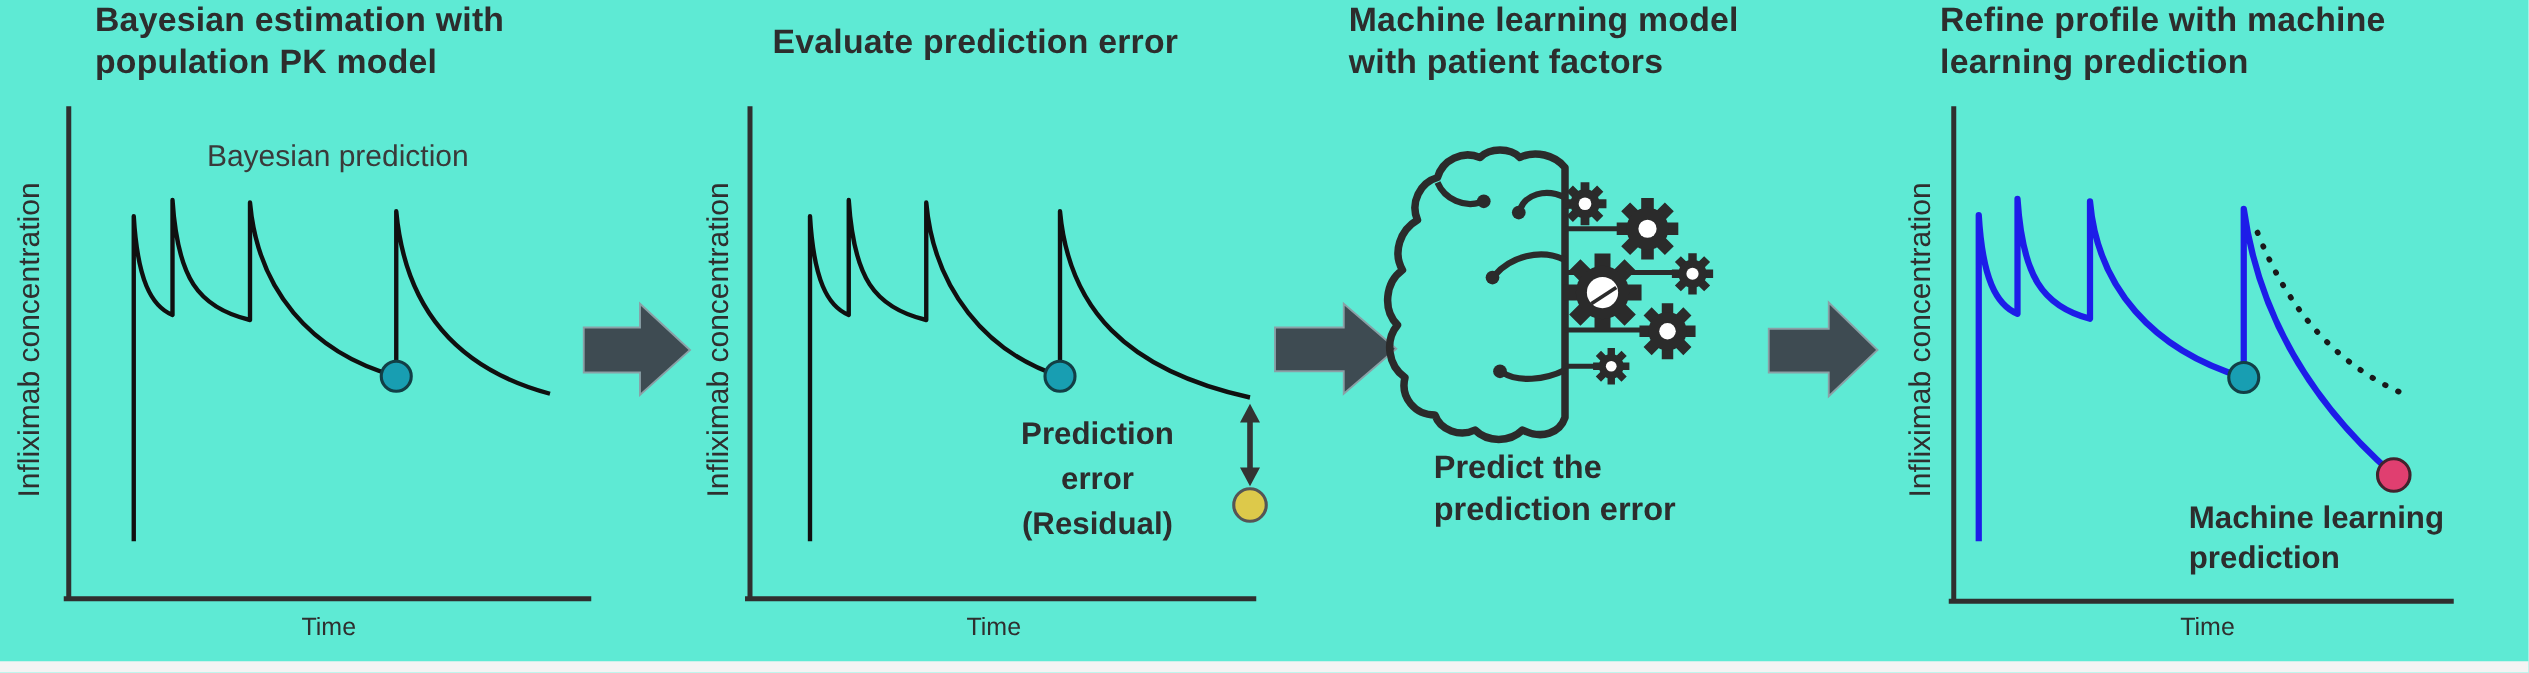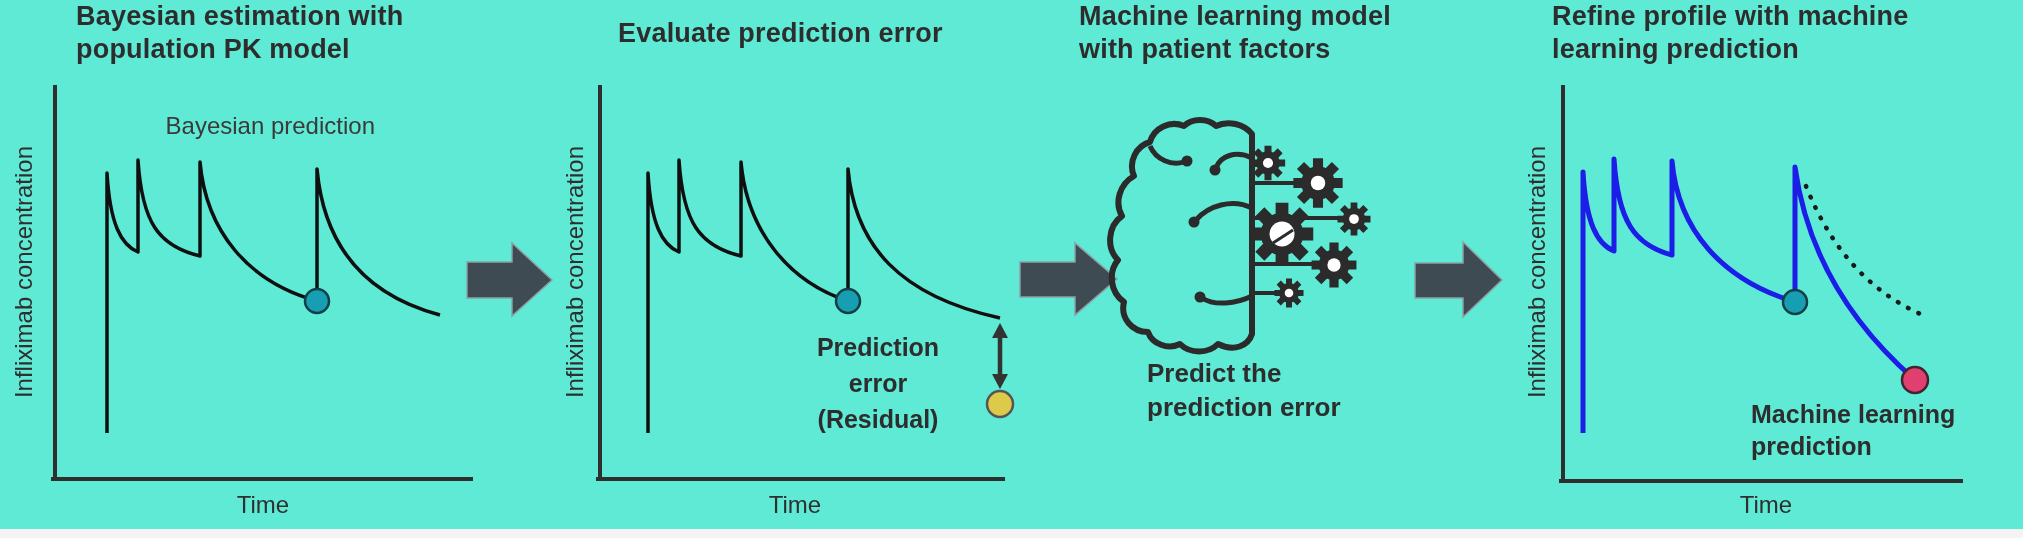--- a/index.html
+++ b/index.html
@@ -7,21 +7,21 @@
     position:relative;width:2023px;height:538px;background:#5eead4;
     font-family:"Liberation Sans",sans-serif;overflow:hidden;
   }
   .canvas svg{position:absolute;left:0;top:0;}
   .txt{position:absolute;color:#2d2d2d;white-space:pre-line;}
   .title{font-weight:bold;font-size:27px;line-height:33px;letter-spacing:.2px;}
   .ylab{
     width:400px;height:30px;text-align:center;font-size:24px;color:#2f2f2f;
     transform:rotate(-90deg);transform-origin:center center;line-height:30px;
   }
-  .xlab{width:200px;text-align:center;font-size:24px;color:#2f2f2f;}
+  .xlab{width:200px;text-align:center;font-size:20px;color:#2f2f2f;}
   .curve-label{font-size:24px;color:#3a3a3a;}
   .annot{font-weight:bold;}
 </style>
 </head>
 <body>
 
 <div class="canvas">
 
   <svg width="2023" height="538" viewBox="0 0 2023 538">
     <defs>

